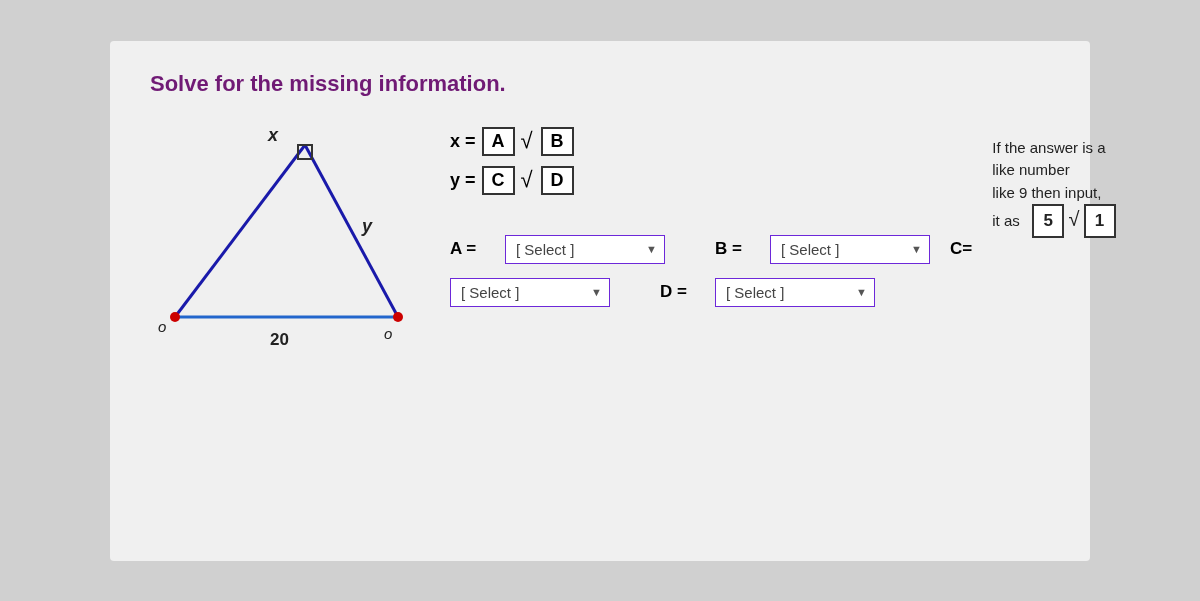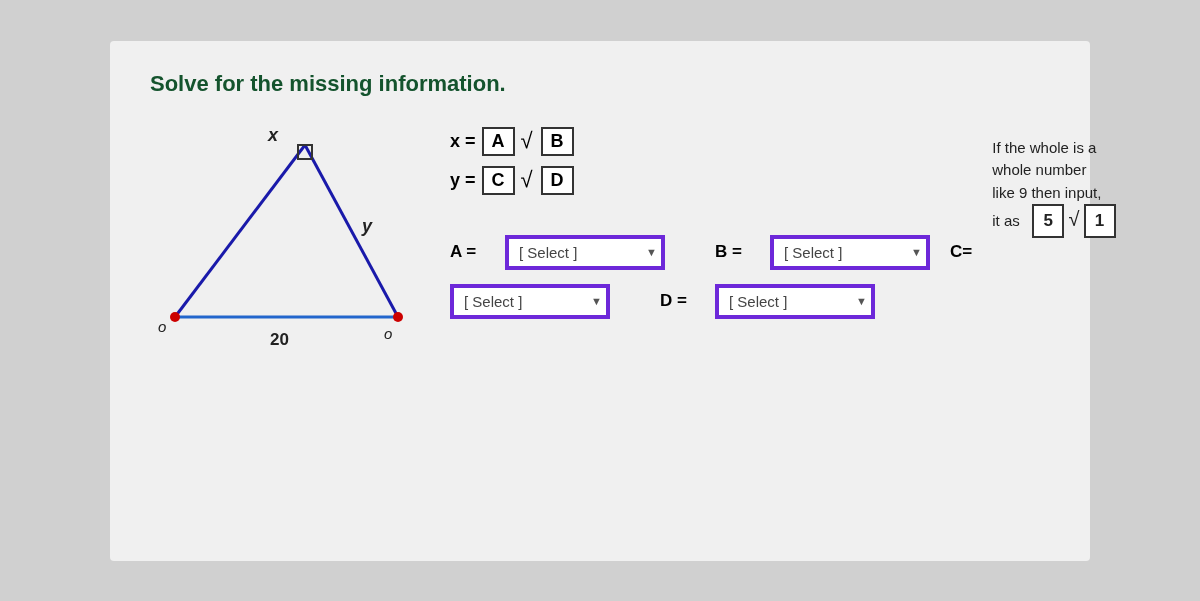--- a/index.html
+++ b/index.html
@@ -17,21 +17,21 @@
       width: 980px;
       min-height: 520px;
       border-radius: 4px;
       padding: 30px 40px 40px 40px;
       position: relative;
     }
     .title {
       font-size: 22px;
       font-weight: bold;
       margin-bottom: 20px;
-      color: #14532d;
+      color: #701a75;
     }
     .content-area {
       display: flex;
       flex-direction: row;
       align-items: flex-start;
       gap: 20px;
     }
     
     .triangle-area {
       width: 280px;
@@ -88,21 +88,21 @@
     }
     .select-label {
       font-size: 17px;
       font-weight: bold;
       min-width: 45px;
     }
     .select-dropdown {
       appearance: none;
       -webkit-appearance: none;
       background: white;
-      border: 4px solid #6d28d9;
+      border: 1px solid #6d28d9;
       padding: 5px 28px 5px 10px;
       font-size: 15px;
       min-width: 160px;
       position: relative;
       cursor: pointer;
       color: #444;
     }
     .select-wrapper {
       position: relative;
       display: inline-block;
@@ -236,23 +236,23 @@
               <option value="20">20</option>
             </select>
           </div>
         </div>
 
       </div>
     </div>
 
     <div class="right-info">
       <div class="info-text">
-        <span>If the whole is a</span>
+        <span>If the answer is a</span>
         <br>
-        <span>whole number</span>
+        <span>like number</span>
         <br>
         <span>like 9 then input,</span>
         <br>
         <span>it as</span>
         &nbsp;
         <span class="box-val" style="font-size:17px;display:inline-block;">5</span>
         <span style="font-size:20px;">√</span>
         <span class="box-val" style="font-size:17px;display:inline-block;">1</span>
       </div>
     </div>

